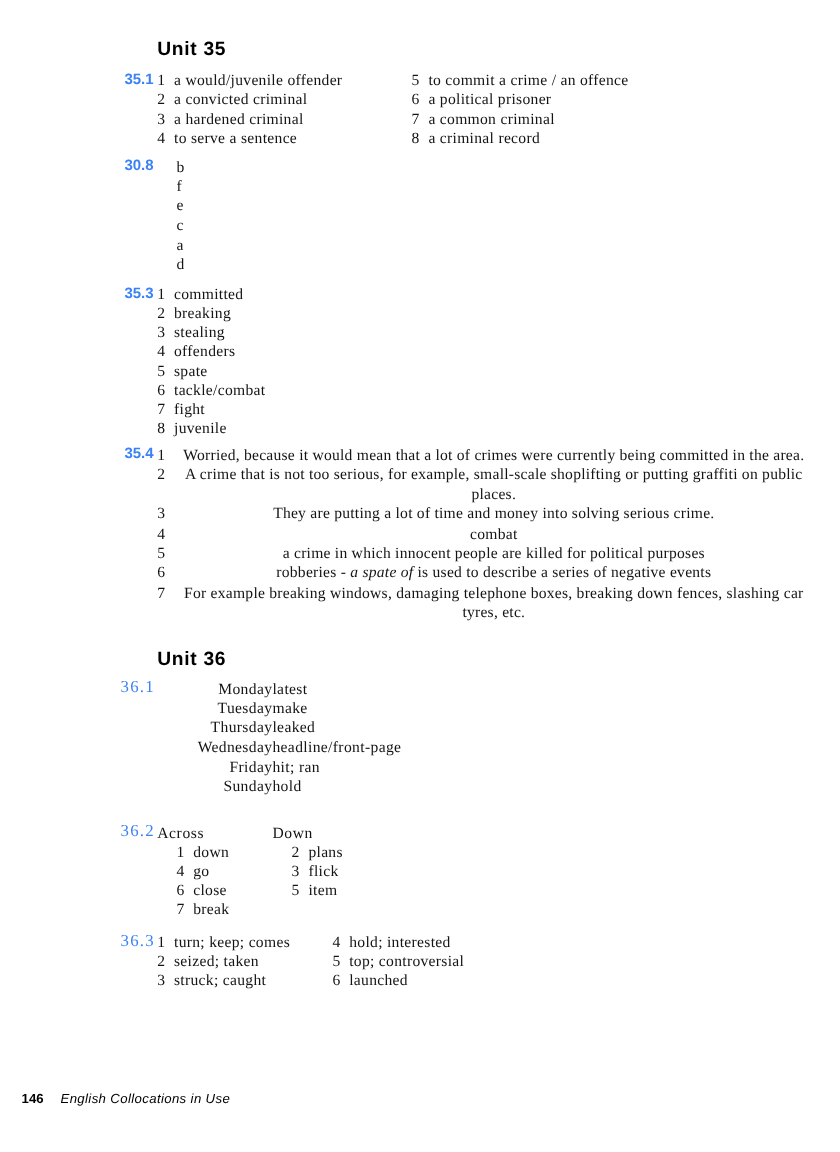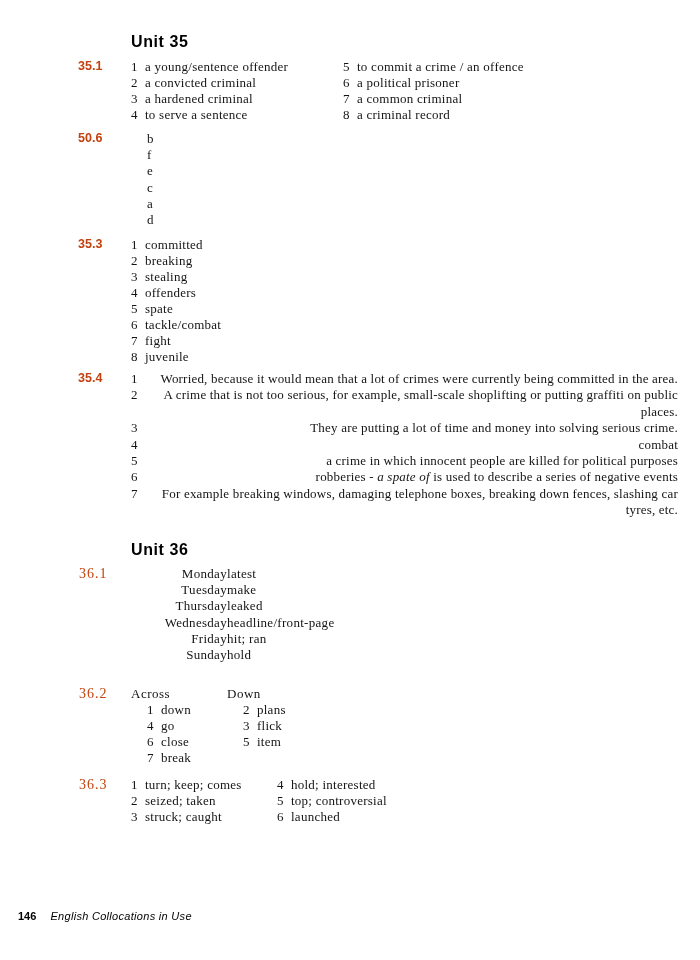--- a/index.html
+++ b/index.html
@@ -39,22 +39,23 @@
     width: 700px;
   }
   .ex-label {
     position: absolute;
     left: 78px;
     top: 0;
     width: 50px;
     font-family: "Liberation Sans", sans-serif;
     font-weight: bold;
     font-size: 12.5px;
-    color: #c2410c;
+    color: #3b82f6;
     white-space: nowrap;
+    text-align: right;
   }
   .ex-label.serif-label {
     font-family: "Liberation Serif", serif;
     font-weight: normal;
     font-size: 14px;
     letter-spacing: 1px;
     left: 79px;
   }
 
   
@@ -95,21 +96,21 @@
     letter-spacing: 0.2px;
     margin-bottom: 0px;
   }
   .prow .num {
     width: 14px;
     flex: none;
   }
   .prow .txt {
     flex: 1;
     max-width: 533px;
-    text-align: right;
+    text-align: center;
   }
   .prow .txt i { font-style: italic; }
 
   
   .wtable {
     position: absolute;
     top: 0;
     font-size: 13px;
     line-height: 16.2px;
     letter-spacing: 0.3px;
@@ -139,21 +140,21 @@
 
 <div class="page">
 
   <div class="unit-heading" style="top:33px;">Unit 35</div>
 
   <div class="ex" style="top:59px;">
     <div class="ex-label">35.1</div>
     <div class="rows" id="e351L" style="left:131px;">
         <div class="row">
           <div class="num">1</div>
-          <div class="txt">a young/sentence offender</div>
+          <div class="txt">a would/juvenile offender</div>
         </div>
         <div class="row">
           <div class="num">2</div>
           <div class="txt">a convicted criminal</div>
         </div>
         <div class="row">
           <div class="num">3</div>
           <div class="txt">a hardened criminal</div>
         </div>
         <div class="row">
@@ -175,21 +176,21 @@
           <div class="txt">a common criminal</div>
         </div>
         <div class="row">
           <div class="num">8</div>
           <div class="txt">a criminal record</div>
         </div>
       </div>
   </div>
 
   <div class="ex" style="top:131px;">
-    <div class="ex-label">50.6</div>
+    <div class="ex-label">30.8</div>
     <div class="letters" id="e352" style="left:147px;">
         <div>b</div>
         <div>f</div>
         <div>e</div>
         <div>c</div>
         <div>a</div>
         <div>d</div>
       </div>
   </div>
 

